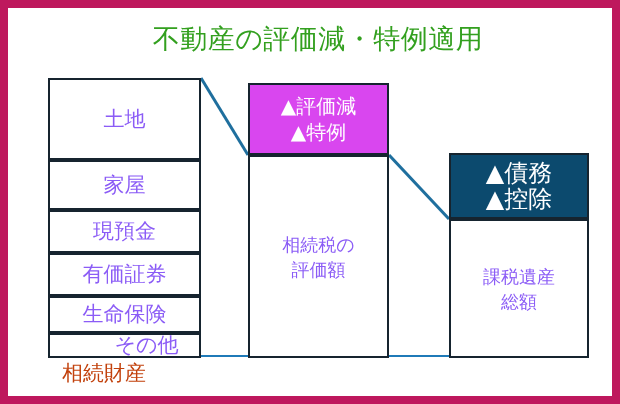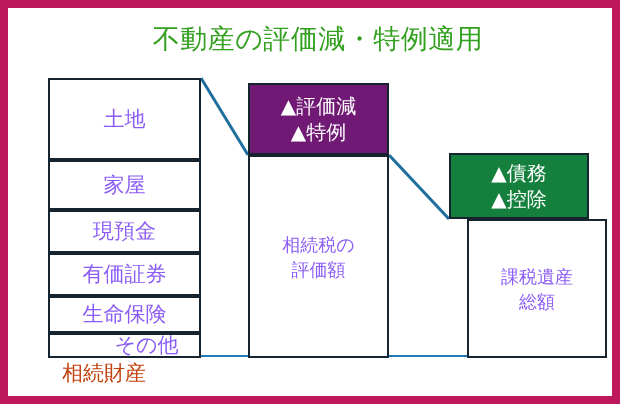--- a/index.html
+++ b/index.html
@@ -67,32 +67,32 @@
     justify-content: center;
     text-align: center;
     color: #8b5cf6;
     font-size: 21px;
     line-height: 25px;
   }
 
   .cell.tall { font-size: 18px; align-items: center; }
 
   .cell.highlight-blue {
-    background: #701a75;
+    background: #d946ef;
     color: #ffffff;
     border-color: #16242f;
     font-size: 20px;
     line-height: 26px;
   }
 
   .cell.highlight-gray {
-    background: #15803d;
+    background: #0c4a6e;
     color: #ffffff;
     border-color: #16242f;
-    font-size: 20px;
+    font-size: 24px;
     line-height: 26px;
   }
 
   .stacklines {
     display: block;
     white-space: pre-line;
   }
 
   
   .caption {
@@ -138,20 +138,20 @@
         <span class="stacklines">相続税の
 評価額</span>
       </div>
     </div>
 
     <div class="column">
       <div class="cell highlight-gray" style="left:441px; top:145px; width:140px; height:66px;">
         <span class="stacklines">▲債務
 ▲控除</span>
       </div>
-      <div class="cell tall" style="left:459px; top:211px; width:140px; height:139px;">
+      <div class="cell tall" style="left:441px; top:211px; width:140px; height:139px;">
         <span class="stacklines">課税遺産
 総額</span>
       </div>
     </div>
 
   </div>
 </div>
 
 </body></html>

